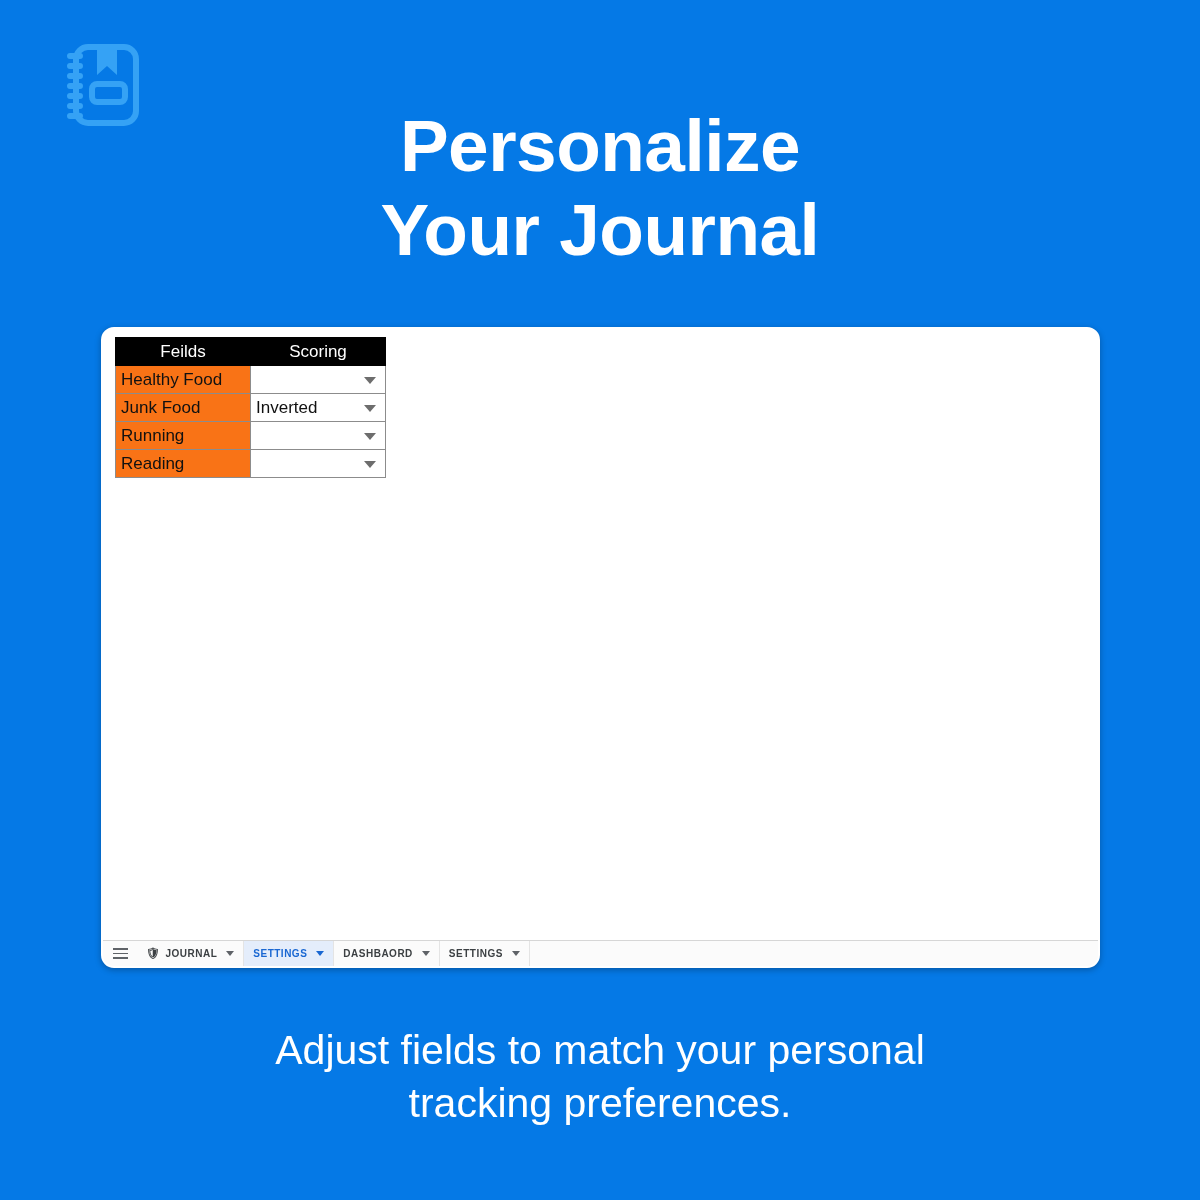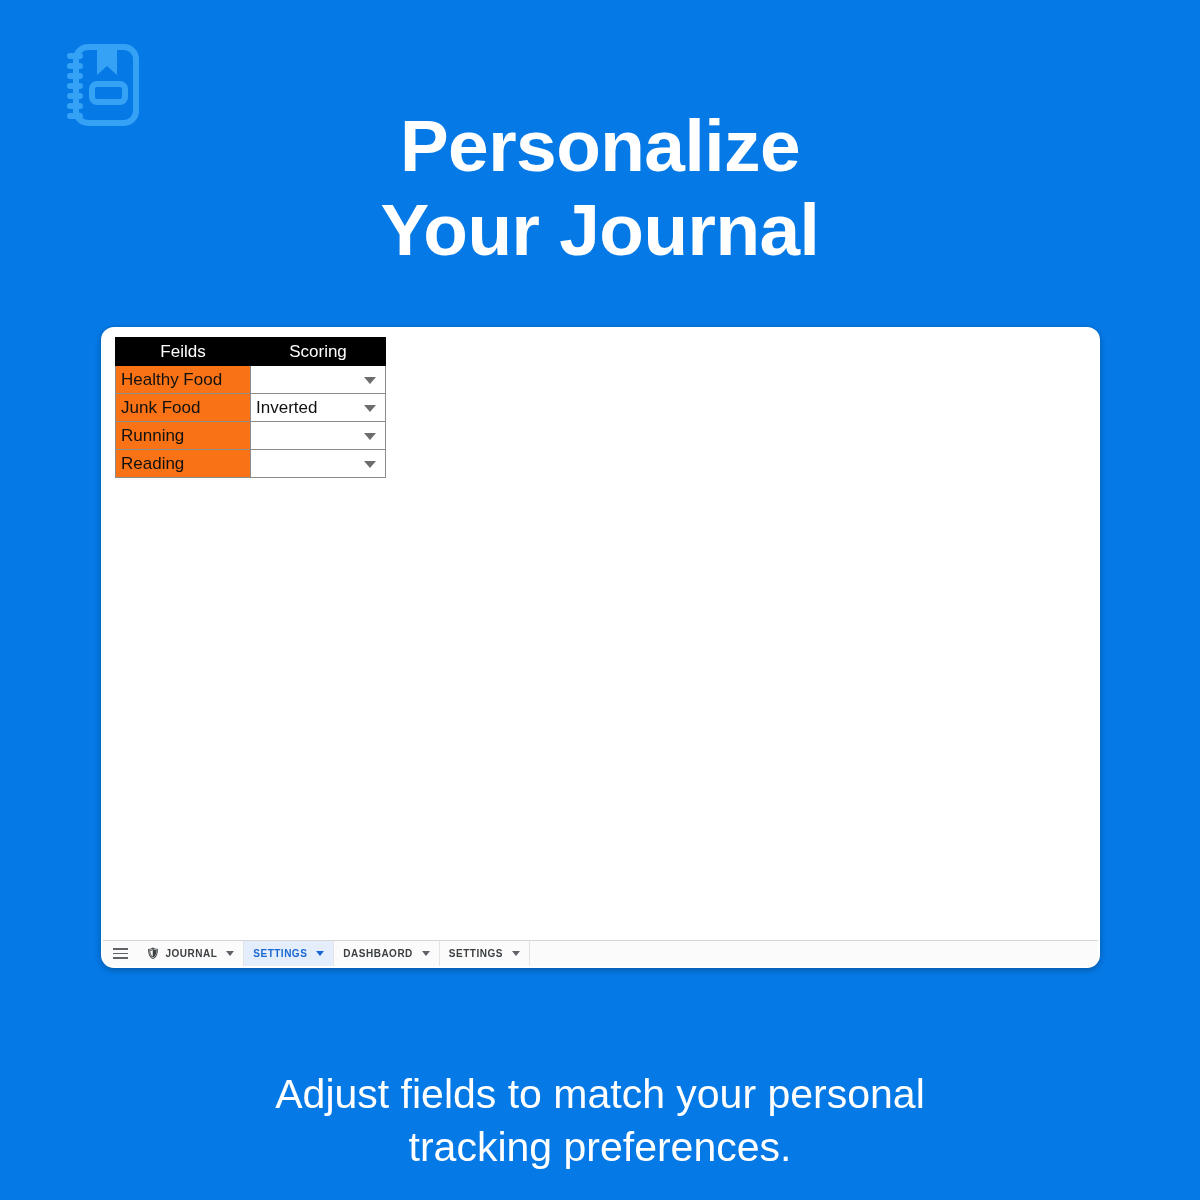--- a/index.html
+++ b/index.html
@@ -171,21 +171,20 @@
   .caption {
     position: absolute;
     left: 0;
     top: 1024px;
     width: 1200px;
     text-align: center;
     color: #ffffff;
     font-size: 41px;
     line-height: 53px;
     font-weight: normal;
-    margin-top: 44px;
   }
   .caption .c2 { display: block; }
 </style>
 </head>
 <body>
 
 <div class="logo">
   <svg viewBox="0 0 80 90" width="80" height="90" aria-hidden="true">
     <g fill="none" stroke="#35a2f5" stroke-width="6" stroke-linecap="round" stroke-linejoin="round">
       <rect x="14" y="7" width="60" height="76" rx="12" ry="12"></rect>

